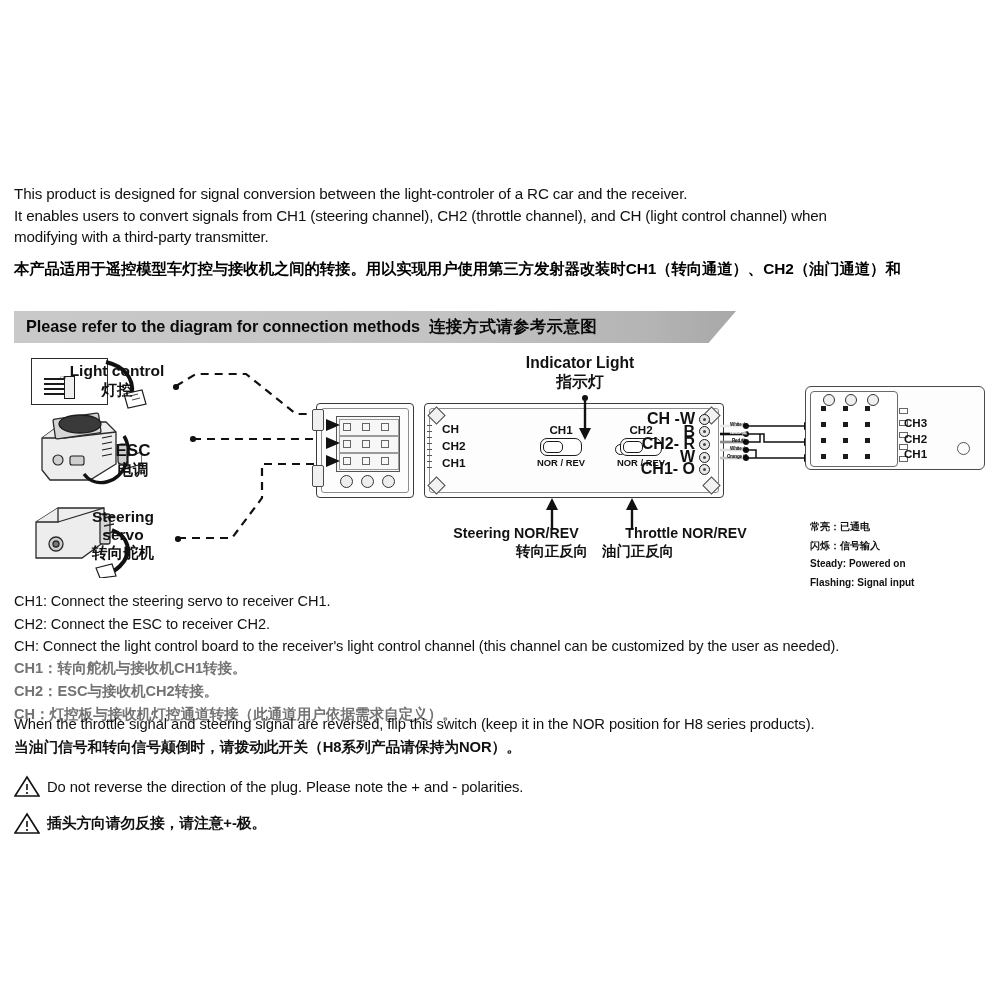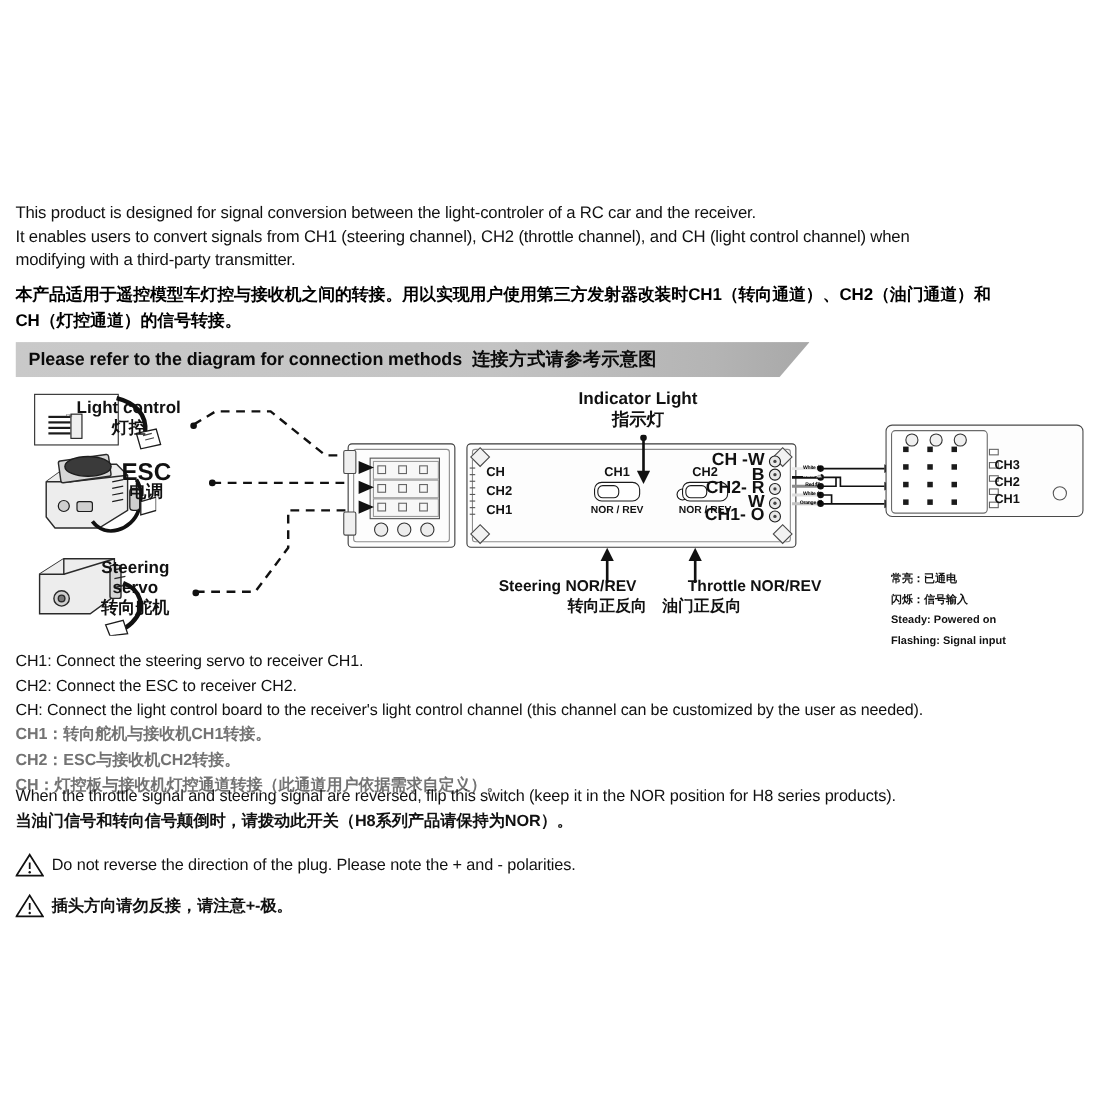--- a/index.html
+++ b/index.html
@@ -229,21 +229,20 @@
 <div class="page">
 
   <div class="intro">
     <div class="intro-en">
       <div>This product is designed for signal conversion between the light-controler of a RC car and the receiver.</div>
       <div>It enables users to convert signals from CH1 (steering channel), CH2 (throttle channel), and CH (light control channel) when</div>
       <div>modifying with a third-party transmitter.</div>
     </div>
     <div class="intro-cn">
       <div>本产品适用于遥控模型车灯控与接收机之间的转接。用以实现用户使用第三方发射器改装时CH1（转向通道）、CH2（油门通道）和</div>
-      <div>CH（灯控通道）的信号转接。</div>
     </div>
   </div>
 
   <div class="banner-wrap">
     <div class="banner-bg"></div>
     <div class="banner-text">
       <span>Please refer to the diagram for connection methods</span><span class="cn">连接方式请参考示意图</span>
     </div>
   </div>
 
@@ -320,21 +319,21 @@
       </svg>
     </div>
 
     <div class="lbl" style="left:58px;top:14px;width:118px;">
       <span class="en">Light control</span>
       <span class="cn">灯控</span>
     </div>
     <div class="dot" style="left:173px;top:36px;"></div>
 
     <div class="lbl" style="left:78px;top:72px;width:110px;">
-      <span class="en" style="font-size:22px;">ESC</span>
+      <span class="en" style="font-size:17px;margin-top:22px;">ESC</span>
       <span class="cn">电调</span>
     </div>
     <div class="dot" style="left:190px;top:88px;"></div>
 
     <div class="lbl" style="left:66px;top:160px;width:114px;">
       <span class="en">Steering</span>
       <span class="en">servo</span>
       <span class="cn">转向舵机</span>
     </div>
     <div class="dot" style="left:175px;top:188px;"></div>

